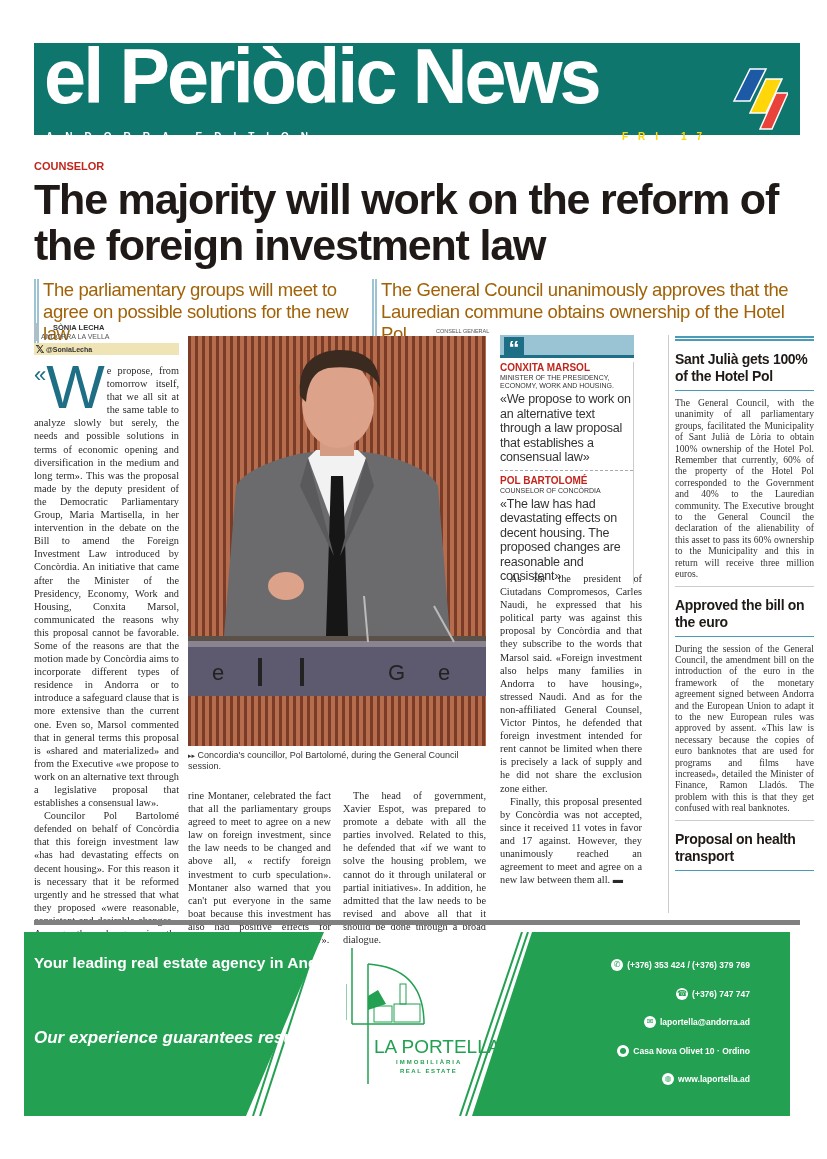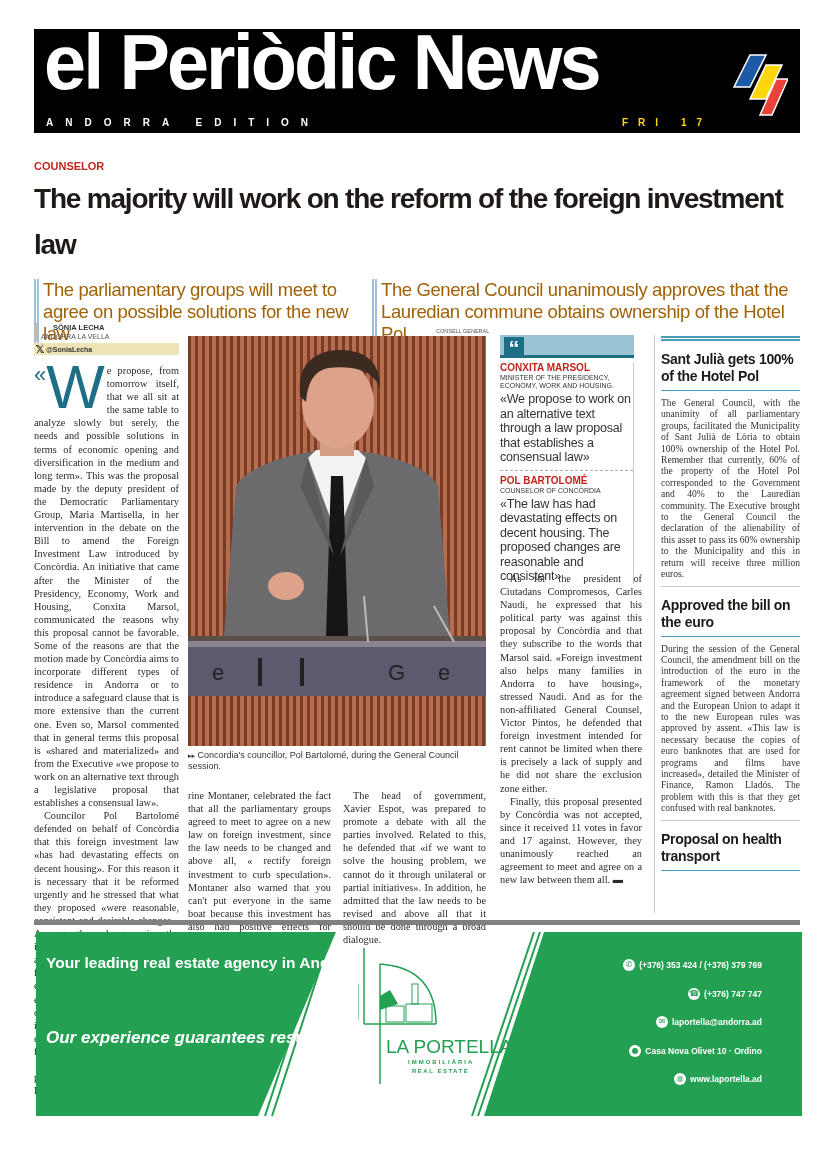--- a/index.html
+++ b/index.html
@@ -1,27 +1,27 @@
 <!DOCTYPE html>
 <html><head>
 <meta charset="utf-8">
 <style>
   * { box-sizing: border-box; margin: 0; padding: 0; }
   html, body { width: 827px; height: 1159px; background: #ffffff; overflow: hidden; }
   body { position: relative; font-family: "Liberation Serif", serif; color: #222; }
 
   
-  .masthead { position: absolute; left: 34px; top: 29px; width: 766px; height: 104px; background: #000000; }
+  .masthead { position: absolute; left: 34px; top: 43px; width: 766px; height: 92px; background: #0f766e; }
   .mast-title { position: absolute; left: 10px; top: -6px; font-family: "Liberation Sans", sans-serif; font-weight: 700; font-size: 78px; letter-spacing: -3px; color: #fff; line-height: 1; white-space: nowrap; transform: scaleX(0.97); transform-origin: left top; }
   .mast-edition { position: absolute; left: 12px; top: 88px; font-family: "Liberation Sans", sans-serif; font-weight: 700; font-size: 10px; letter-spacing: 12px; color: #fff; }
   .mast-date { position: absolute; left: 568px; top: 88px; font-family: "Liberation Sans", sans-serif; font-weight: 700; font-size: 10px; letter-spacing: 10px; color: #ffd60a; padding-left: 20px; }
   .mast-flag { position: absolute; right: 12px; top: 24px; width: 56px; height: 64px; }
 
   .section-label { position: absolute; left: 34px; top: 160px; font-family: "Liberation Sans", sans-serif; font-weight: 700; font-size: 11px; color: #c0261d; }
-  .headline { position: absolute; left: 34px; top: 176px; width: 770px; font-family: "Liberation Sans", sans-serif; font-weight: 700; font-size: 28px; line-height: 46px; letter-spacing: -1.2px; color: #1f1a17; }
+  .headline { position: absolute; left: 34px; top: 176px; width: 770px; font-family: "Liberation Sans", sans-serif; font-weight: 700; font-size: 43px; line-height: 46px; letter-spacing: -1.2px; color: #1f1a17; }
 
   .deck { position: absolute; top: 279px; font-family: "Liberation Sans", sans-serif; font-size: 18.5px; line-height: 22px; letter-spacing: -0.4px; color: #a16207; border-left: 5px double #9ec3d2; padding-left: 4px; }
   .deck-left { left: 34px; width: 340px; }
   .deck-right { left: 372px; width: 430px; }
 
   
   .byline { position: absolute; left: 34px; top: 323px; width: 145px; }
   .byline-name { font-family: "Liberation Sans", sans-serif; font-weight: 700; font-size: 7.5px; color: #333; border-left: 3px double #bbb; padding-left: 16px; line-height: 9px; }
   .byline-loc { font-family: "Liberation Sans", sans-serif; font-size: 7px; color: #555; border-left: 3px double #bbb; padding-left: 4px; line-height: 9px; }
   .byline-x { margin-top: 2px; height: 12px; background: #efe4b5; display: flex; align-items: center; font-family: "Liberation Sans", sans-serif; font-weight: 700; font-size: 7px; color: #333; }
@@ -50,31 +50,31 @@
   .qb-head { height: 23px; background: #9ac4d4; border-bottom: 3px solid #1e6e86; position: relative; }
   .qb-mark { position: absolute; left: 4px; top: 2px; width: 20px; height: 18px; background: #1e6e86; color: #fff; font-family: "Liberation Sans", sans-serif; font-weight: 700; font-size: 22px; line-height: 24px; text-align: center; }
   .qb-name { font-family: "Liberation Sans", sans-serif; font-weight: 700; font-size: 10px; color: #c0261d; margin-top: 4px; }
   .qb-role { font-family: "Liberation Sans", sans-serif; font-size: 7px; line-height: 8px; color: #333; margin-top: 1px; }
   .qb-quote { font-family: "Liberation Sans", sans-serif; font-size: 12.5px; line-height: 14.5px; color: #333; margin-top: 2px; letter-spacing: -0.2px; }
   .qb-sep { border-top: 1px dashed #aaa; margin: 5px 0 3px; }
   .qb-wrap { border-right: 1px solid #ccc; }
   .col4 { position: absolute; left: 500px; top: 572px; width: 142px; }
 
   
-  .sidebar { position: absolute; left: 654px; top: 335px; width: 146px; border-left: 1px solid #ccc; padding-left: 6px; height: 578px; }
+  .sidebar { position: absolute; left: 668px; top: 335px; width: 146px; border-left: 1px solid #ccc; padding-left: 6px; height: 578px; }
   .sb-top-lines { border-top: 2px solid #4a9bb5; margin-top: 1px; height: 5px; border-bottom: 2px solid #4a9bb5; }
   .sb-title { font-family: "Liberation Sans", sans-serif; font-weight: 700; font-size: 14px; line-height: 17px; color: #1f1a17; margin-top: 10px; letter-spacing: -0.3px; }
   .sb-rule { border-top: 1.5px solid #4a9bb5; margin: 5px 0 6px; }
   .sb-text { font-family: "Liberation Serif", serif; font-size: 9.6px; line-height: 11.4px; color: #333; text-align: justify; }
   .sb-sep { border-top: 1px solid #ccc; margin-top: 6px; }
 
   .page-bottom-rule { position: absolute; left: 34px; top: 920px; width: 766px; height: 5px; background: #808080; }
 
   
-  .ad { position: absolute; left: 36px; top: 932px; width: 742px; height: 184px; }
+  .ad { position: absolute; left: 24px; top: 932px; width: 742px; height: 184px; }
   .ad-left { position: absolute; left: 0; top: 0; width: 300px; height: 184px; background: #23a052; clip-path: polygon(0 0, 100% 0, 74% 100%, 0 100%); }
   .ad-left-stripe { position: absolute; left: 0; top: 0; width: 310px; height: 184px; }
   .ad-right { position: absolute; left: 508px; top: 0; width: 258px; height: 184px; background: #23a052; }
   .ad-right-slant { position: absolute; left: 430px; top: 0; width: 80px; height: 184px; }
   .ad-tag1 { position: absolute; left: 10px; top: 20px; font-family: "Liberation Sans", sans-serif; font-weight: 700; font-size: 15.5px; line-height: 21px; color: #fff; }
   .ad-tag2 { position: absolute; left: 10px; top: 94px; font-family: "Liberation Sans", sans-serif; font-weight: 700; font-style: italic; font-size: 17px; line-height: 23px; color: #fff; }
   .ad-logo { position: absolute; left: 322px; top: 12px; width: 130px; height: 150px; }
   .ad-logo-name { position: absolute; left: 350px; top: 104px; font-family: "Liberation Sans", sans-serif; font-size: 19px; color: #23a052; letter-spacing: 0px; }
   .ad-logo-sub1 { position: absolute; left: 372px; top: 127px; font-family: "Liberation Sans", sans-serif; font-weight: 700; font-size: 6px; letter-spacing: 2px; color: #23a052; }
   .ad-logo-sub2 { position: absolute; left: 376px; top: 136px; font-family: "Liberation Sans", sans-serif; font-weight: 700; font-size: 6px; letter-spacing: 1.5px; color: #23a052; }

